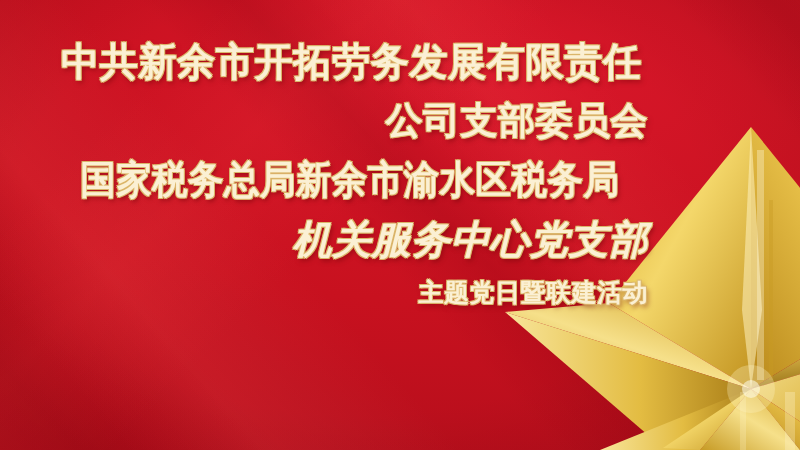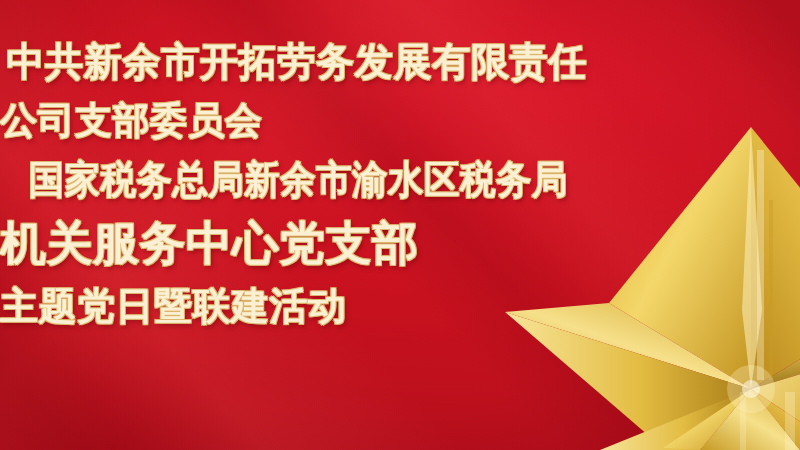--- a/index.html
+++ b/index.html
@@ -61,23 +61,23 @@
       rgba(0,0,0,0) 45%, rgba(90,0,8,0.30) 100%);
   }
 
   
   .star-wrap{position:absolute;left:0;top:0;width:800px;height:450px;}
   .star-wrap svg{position:absolute;left:0;top:0;}
 
   
   .headline{
     position:absolute;
-    left:0;top:42px;
+    left:12px;top:42px;
     width:636px;
-    text-align:left;
+    text-align:right;
     z-index:5;
   }
   .hl-line{
     display:block;
     color:#FBF0D4;
     font-weight:bold;
     line-height:1;
     letter-spacing:0.5px;
     white-space:nowrap;
     margin:0 auto 21px auto;
@@ -85,22 +85,22 @@
        0 0 1px #E8C77A,
        1px 1px 0 #D9B46A,
       -1px 1px 0 #D9B46A,
        1px -1px 0 #D9B46A,
       -1px -1px 0 #D9B46A,
        2px 3px 5px rgba(110,0,8,0.55);
   }
   .hl-1{font-size:39px;transform:scaleX(0.98);}
   .hl-2{font-size:37px;}
   .hl-3{font-size:39px;transform:scaleX(0.91);}
-  .hl-4{font-size:46px;}
-  .hl-5{font-size:38px;margin-bottom:0;}
+  .hl-4{font-size:39px;font-style:italic;}
+  .hl-5{font-size:25px;margin-bottom:0;}
 </style>
 </head>
 <body>
 
 <div id="stage">
 
   <div class="bg-base"></div>
   <div class="bg-diag-a"></div>
   <div class="bg-diag-b"></div>
   <div class="bg-diag-c"></div>

